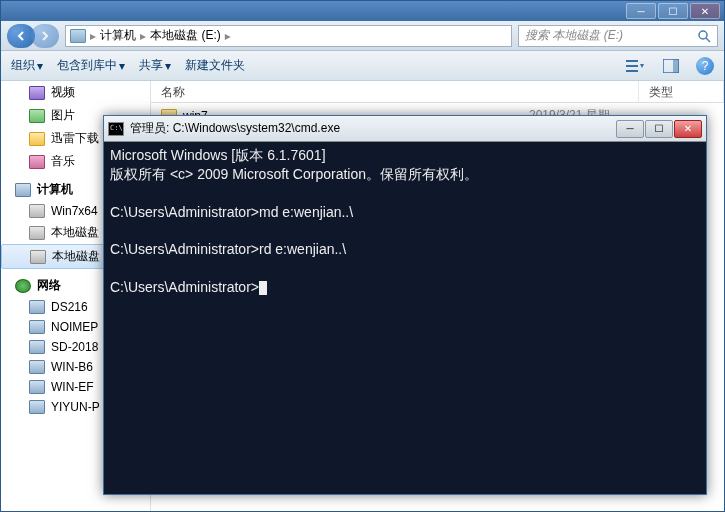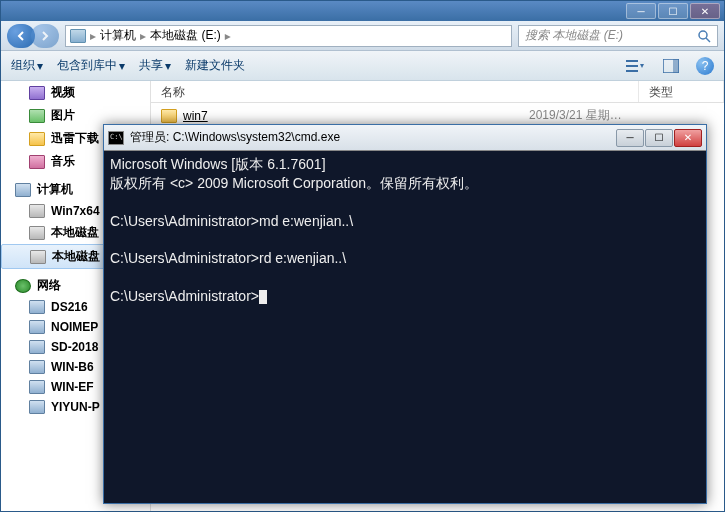--- a/index.html
+++ b/index.html
@@ -26,21 +26,21 @@
 .toolbar { height: 30px; background: linear-gradient(to bottom, #f0f4f8 0%, #d8e4ec 100%); display: flex; align-items: center; padding: 0 10px; gap: 14px; font-size: 12px; color: #0a3a6a; border-bottom: 1px solid #c0d0dc; }
 .tool-item { display: flex; align-items: center; gap: 2px; cursor: pointer; justify-content: center; }
 .tool-spacer { flex: 1; }
 .tool-icon { display:flex; align-items:center; justify-content:center; width:22px; height:22px; cursor:pointer; }
 .tool-icon svg { display:block; }
 .help { width: 18px; height: 18px; border-radius: 50%; background: radial-gradient(circle at 30% 30%, #8ac0f0, #2a7ad0); color: #fff; font-size: 12px; text-align: center; line-height: 18px; cursor: pointer; }
 
 .content { display: flex; height: calc(100% - 80px); }
 .sidebar { width: 150px; background: #fff; border-right: 1px solid #e0e0e0; overflow: hidden; }
 .sidebar-group { font-size: 12px; }
-.sidebar-item { display: flex; align-items: center; gap: 6px; padding: 3px 10px 3px 28px; cursor: pointer; white-space: nowrap; font-weight: bold; }
+.sidebar-item { display: flex; align-items: center; gap: 6px; padding: 3px 10px 3px 28px; cursor: pointer; white-space: nowrap; }
 .sidebar-item.header { font-weight: bold; padding-left: 14px; padding-top:8px; }
 .sidebar-item.selected { background: linear-gradient(to bottom, #e8f2fc, #d0e4f8); border: 1px solid #a0c8f0; border-radius: 2px; }
 .sb-icon { width: 16px; height: 14px; display:inline-block; border-radius:1px; }
 .ic-folder { background: linear-gradient(to bottom,#ffe9a8,#f5c24a); border:1px solid #d4a020; }
 .ic-drive { background: linear-gradient(to bottom,#e8e8e8,#b8b8b8); border:1px solid #888; }
 .ic-computer { background: linear-gradient(to bottom,#d0e0f0,#90b0d0); border:1px solid #6080a0; }
 .ic-network { background: radial-gradient(circle,#6ac06a,#2a8a2a); border-radius:50%; border:1px solid #1a6a1a; }
 .ic-music { background: linear-gradient(to bottom,#f0b0d0,#d070a0); border:1px solid #a04070; }
 .ic-video { background: linear-gradient(to bottom,#c8b0f0,#9070d0); border:1px solid #6040a0; }
 .ic-pic { background: linear-gradient(to bottom,#b0e0b0,#6ac06a); border:1px solid #3a8a3a; }
@@ -51,21 +51,21 @@
 .file-header .col { padding: 3px 10px; border-right: 1px solid #e8e8e8; }
 .col-name { flex: 1; }
 .col-date { width: 120px; }
 .col-type { width: 85px; }
 .file-row { display: flex; align-items: center; font-size: 12px; padding: 2px 0; }
 .file-row .col { padding: 2px 10px; }
 .file-row .col-name { display:flex; align-items:center; gap:6px;text-decoration:underline; }
 .file-row .col-date { color:#888; }
 
 
-.cmd-window { position: absolute; top: 124px; left: 103px; width: 604px; height: 380px; border: 1px solid #3a6ea5; box-shadow: 0 0 12px rgba(0,0,0,0.5); }
+.cmd-window { position: absolute; top: 115px; left: 103px; width: 604px; height: 380px; border: 1px solid #3a6ea5; box-shadow: 0 0 12px rgba(0,0,0,0.5); }
 .cmd-title { height: 26px; background: linear-gradient(to bottom, #f0f4f8 0%, #d8e0e8 100%); display: flex; align-items: center; padding: 0 4px; font-size: 12px; border-bottom:1px solid #888; }
 .cmd-title-icon { width: 16px; height: 14px; background: #000; margin-right: 6px; border:1px solid #888; position:relative; }
 .cmd-title-icon::after { content:"C:\\"; color:#ccc; font-size:7px; position:absolute; top:1px; left:1px; font-family:Consolas,monospace; }
 .cmd-title-text { flex: 1; }
 .cmd-btns { display: flex; gap: 1px; }
 .cmd-btn { width: 28px; height: 18px; background: linear-gradient(to bottom,#e8ecf0,#c8d0d8); border: 1px solid #8898a8; border-radius: 2px; display: flex; align-items: center; justify-content: center; font-size: 10px; cursor: pointer; }
 .cmd-btn.close { background: linear-gradient(to bottom, #f0a0a0, #d04040); color: #fff; border-color:#a02020; }
 .cmd-body { background: #0f172a; color: #eee; font-family: "Consolas","SimSun", monospace; font-size: 14px; padding: 4px 6px; height: calc(100% - 26px); white-space: pre; overflow: hidden; line-height: 1.35; }
 .cursor { display:inline-block; width:8px; height:14px; background:#eee; animation: blink 1s step-end infinite; vertical-align:text-bottom; }
 @keyframes blink { 50% { opacity: 0; } }

